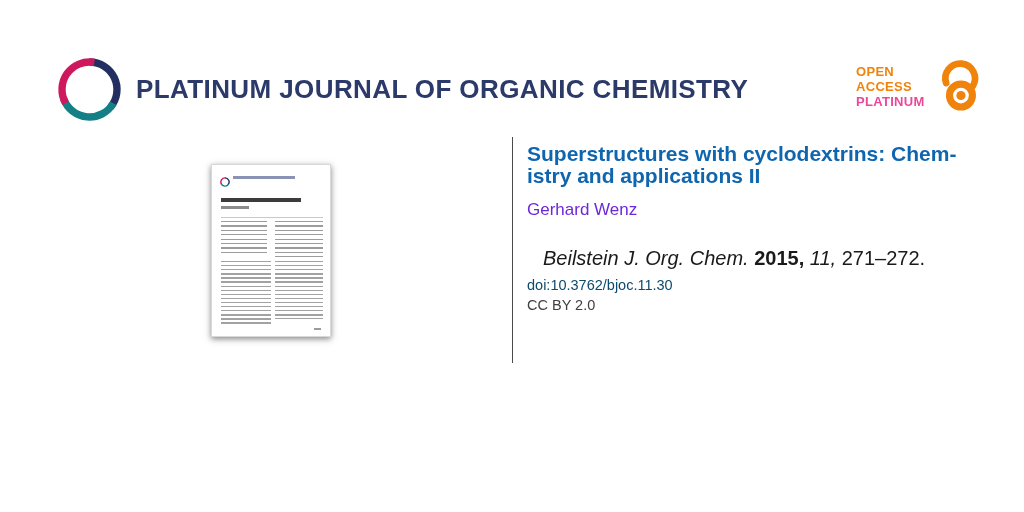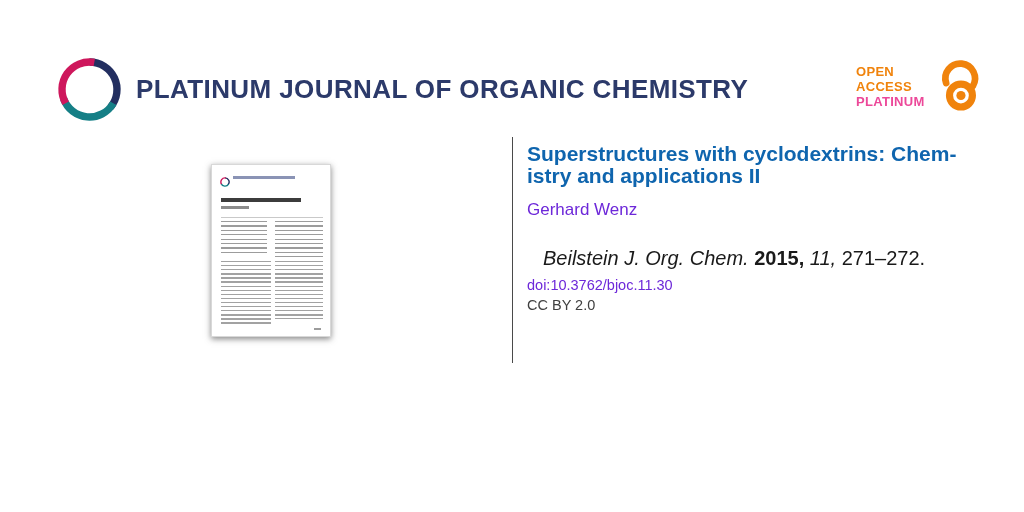--- a/index.html
+++ b/index.html
@@ -70,21 +70,21 @@
     font-size: 17px; color: #6d28d9;
   }
   .article-citation {
     position: absolute; left: 527px; top: 247px;
     font-size: 20px; color: #1a1a1a; white-space: nowrap; margin-left: 16px;
   }
   .article-citation .it { font-style: italic; }
   .article-citation .bd { font-weight: 700; }
   .article-doi {
     position: absolute; left: 527px; top: 277px;
-    font-size: 14.5px; color: #6d28d9;
+    font-size: 14.5px; color: #0c4a6e;
   }
   .article-license {
     position: absolute; left: 527px; top: 297px;
     font-size: 14.5px; color: #404040;
   }
 </style>
 </head>
 <body>
 
 <div class="logo-swirl">

